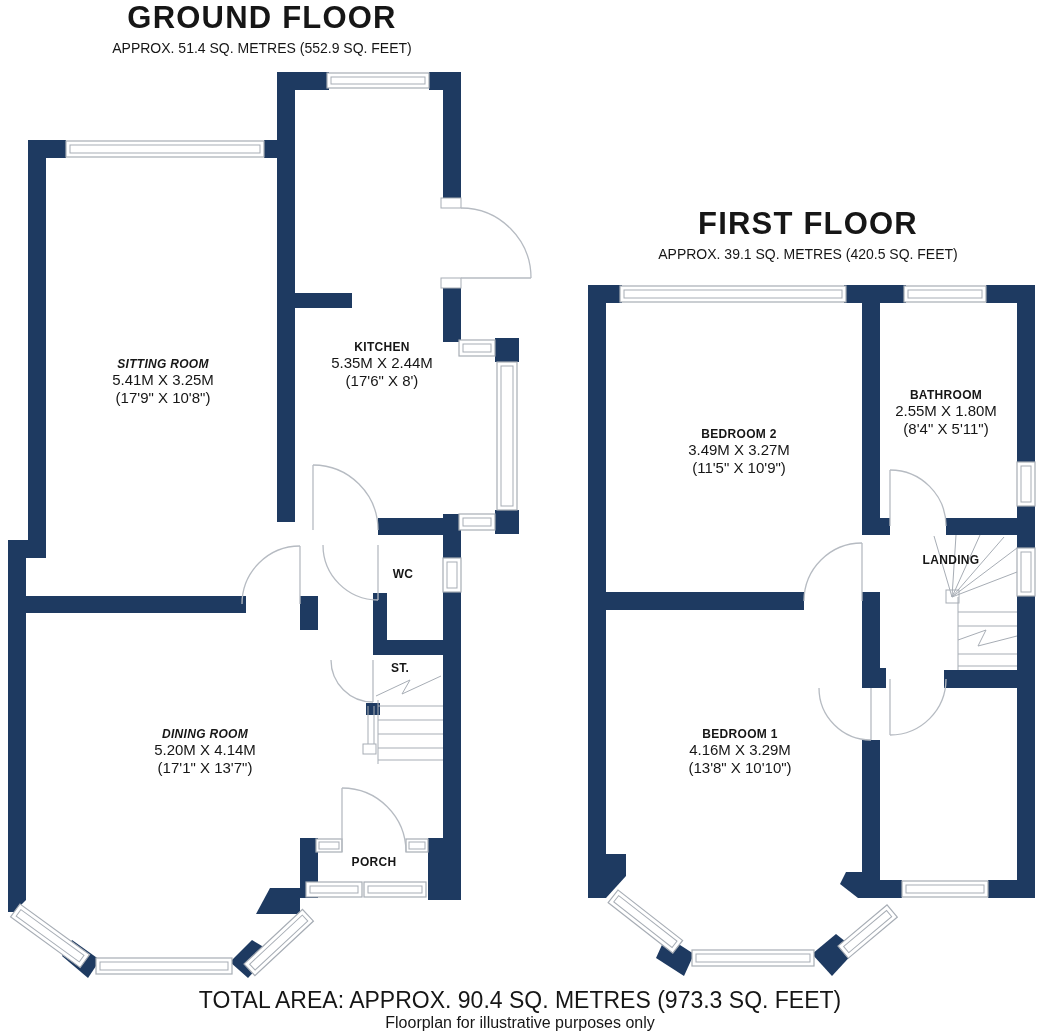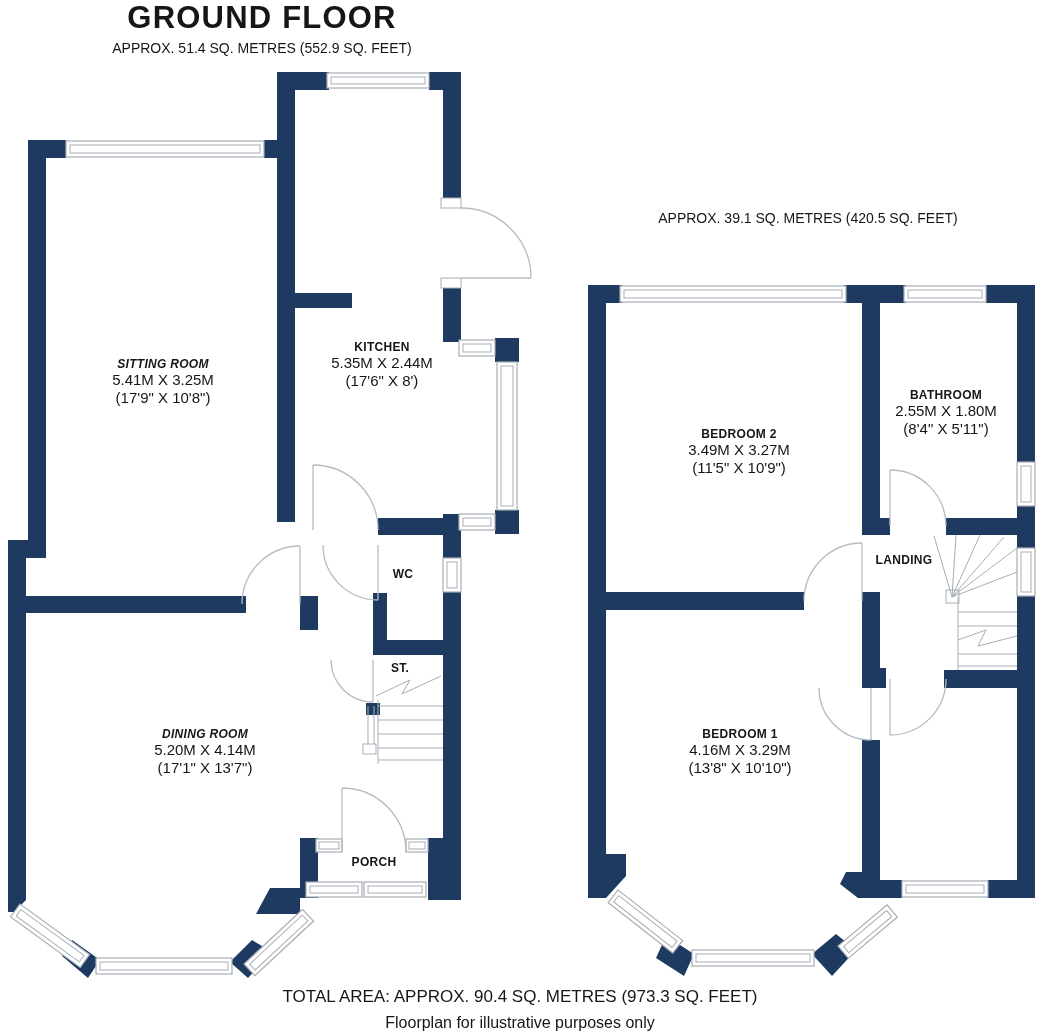--- a/index.html
+++ b/index.html
@@ -11,21 +11,21 @@
   .wi{fill:none;stroke:#a7adb5;stroke-width:1;}
   .door{fill:none;stroke:#b6bbc2;stroke-width:1.3;}
   .stair{fill:none;stroke:#a7adb5;stroke-width:1;}
   .cap{fill:#ffffff;stroke:#a7adb5;stroke-width:1;}
   .lbl{position:absolute;transform:translateX(-50%);text-align:center;white-space:nowrap;}
   .floor-title{font-weight:700;font-size:31px;letter-spacing:1.2px;}
   .floor-sub{font-size:14px;margin-top:4px;}
   .room-name{display:block;font-weight:700;font-size:12px;line-height:1.12;letter-spacing:.3px;}
   .room-name.wrap{white-space:normal;width:96px;margin:0 auto;font-style:italic;}
   .room-dims{display:block;font-size:15px;line-height:1.18;}
-  .total{font-size:17px;}
+  .total{font-size:23px;}
   .disclaimer{font-size:16px;}
 </style>
 </head>
 <body>
 
 <div class="plan">
 
   <svg width="1042" height="1032" viewBox="0 0 1042 1032">
 
     <g>
@@ -237,20 +237,21 @@
       <path class="stair" d="M958,640 L986,630 L978,646 L1017,636"></path>
       <path class="stair" d="M958,597 V670"></path>
     </g>
   </svg>
 
   <div class="lbl" style="left:262px;top:0px">
     <span class="floor-title" style="display:block">GROUND FLOOR</span>
     <span class="floor-sub" style="display:block">APPROX. 51.4 SQ. METRES (552.9 SQ. FEET)</span>
   </div>
   <div class="lbl" style="left:808px;top:206px">
+    <span class="floor-title" style="display:block">FIRST FLOOR</span>
     <span class="floor-sub" style="display:block">APPROX. 39.1 SQ. METRES (420.5 SQ. FEET)</span>
   </div>
 
   <div class="lbl" style="left:163px;top:358px">
     <span class="room-name wrap">SITTING ROOM</span>
     <span class="room-dims">5.41M X 3.25M</span>
     <span class="room-dims">(17'9" X 10'8")</span>
   </div>
   <div class="lbl" style="left:382px;top:341px">
     <span class="room-name">KITCHEN</span>
@@ -275,21 +276,21 @@
   <div class="lbl" style="left:739px;top:428px">
     <span class="room-name">BEDROOM 2</span>
     <span class="room-dims">3.49M X 3.27M</span>
     <span class="room-dims">(11'5" X 10'9")</span>
   </div>
   <div class="lbl" style="left:946px;top:389px">
     <span class="room-name">BATHROOM</span>
     <span class="room-dims">2.55M X 1.80M</span>
     <span class="room-dims">(8'4" X 5'11")</span>
   </div>
-  <div class="lbl" style="left:904px;top:554px">
+  <div class="lbl" style="left:951px;top:554px">
     <span class="room-name">LANDING</span>
   </div>
   <div class="lbl" style="left:740px;top:728px">
     <span class="room-name">BEDROOM 1</span>
     <span class="room-dims">4.16M X 3.29M</span>
     <span class="room-dims">(13'8" X 10'10")</span>
   </div>
 
   <div class="lbl total" style="left:520px;top:987px">TOTAL AREA: APPROX. 90.4 SQ. METRES (973.3 SQ. FEET)</div>
   <div class="lbl disclaimer" style="left:520px;top:1014px">Floorplan for illustrative purposes only</div>

